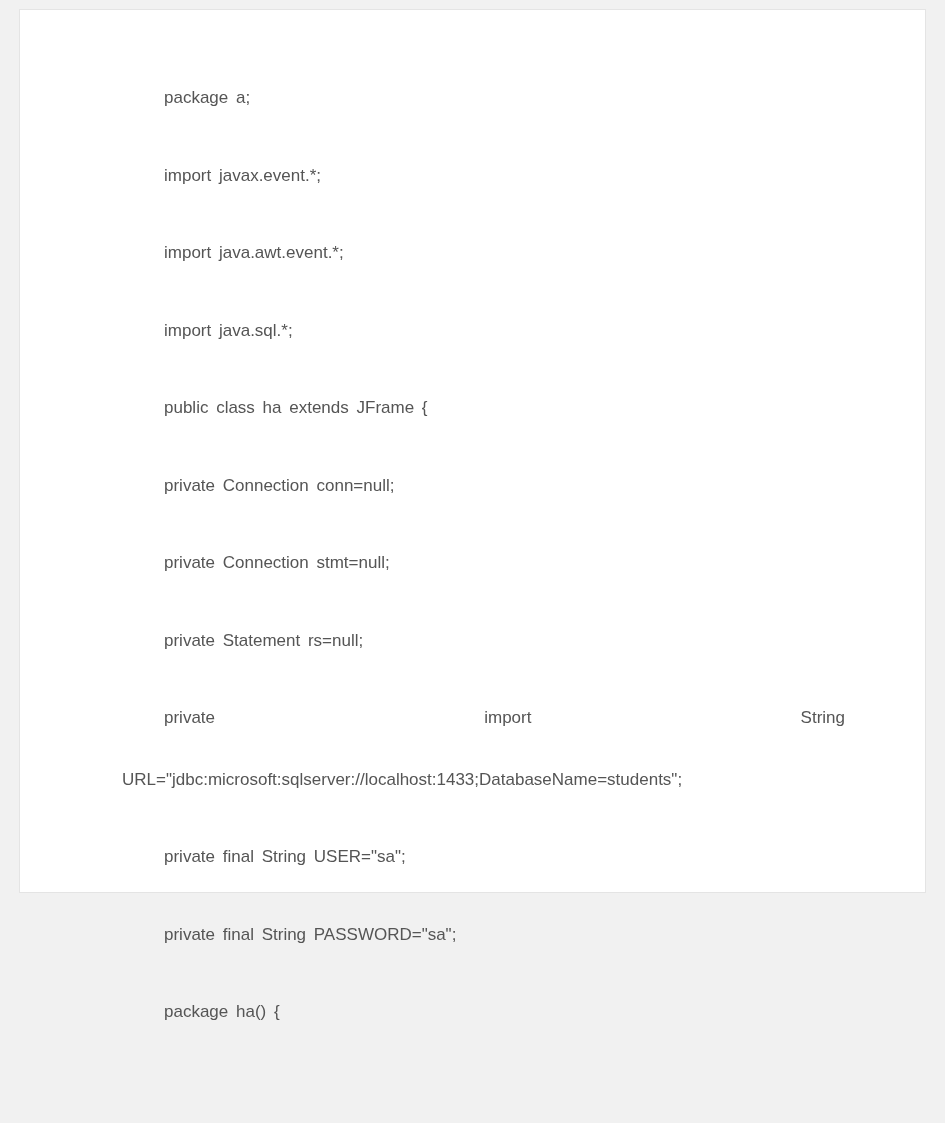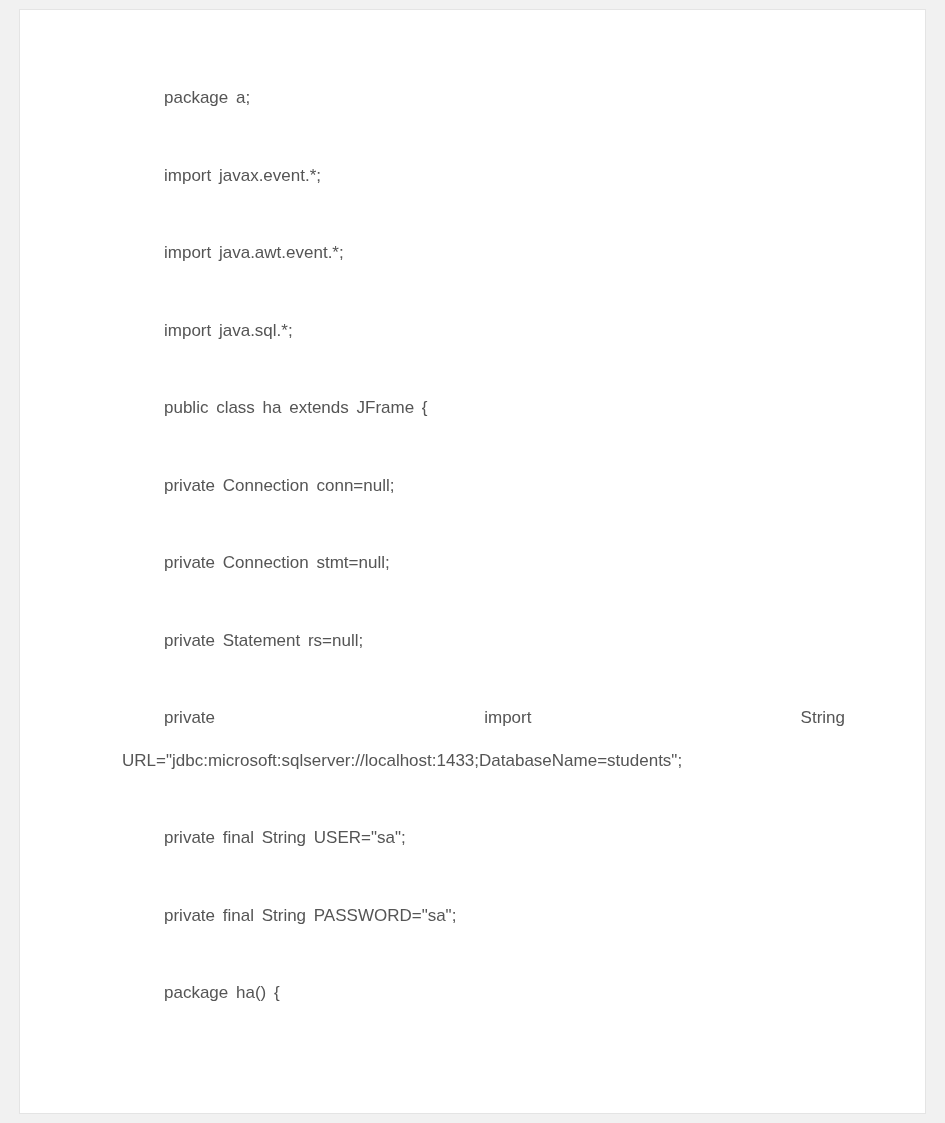--- a/index.html
+++ b/index.html
@@ -8,21 +8,21 @@
     background: #f1f1f1;
     width: 945px;
     height: 1123px;
     overflow: hidden;
   }
   .page {
     position: absolute;
     left: 20px;
     top: 10px;
     width: 905px;
-    height: 1103px;
+    height: 882px;
     background: #ffffff;
     box-shadow: 0 0 0 1px #e4e4e4;
     font-family: "Segoe UI", "Microsoft YaHei", Arial, sans-serif;
     color: #555555;
     box-sizing: border-box;
   }
   .content {
     position: absolute;
     left: 102px;
     right: 80px;
@@ -38,21 +38,21 @@
     display: inline-block;
     width: 42px;
   }
   .wrap-line {
     margin: 0 0 52px 0;
   }
   .wrap-first {
     display: flex;
     justify-content: space-between;
     padding-left: 42px;
-    margin-bottom: 17px;
+    margin-bottom: 36px;
     text-align: center;
   }
   .wrap-first span {
     display: inline-block;
   }
   .wrap-second {
     margin: 0;
   }
 </style>
 </head>

